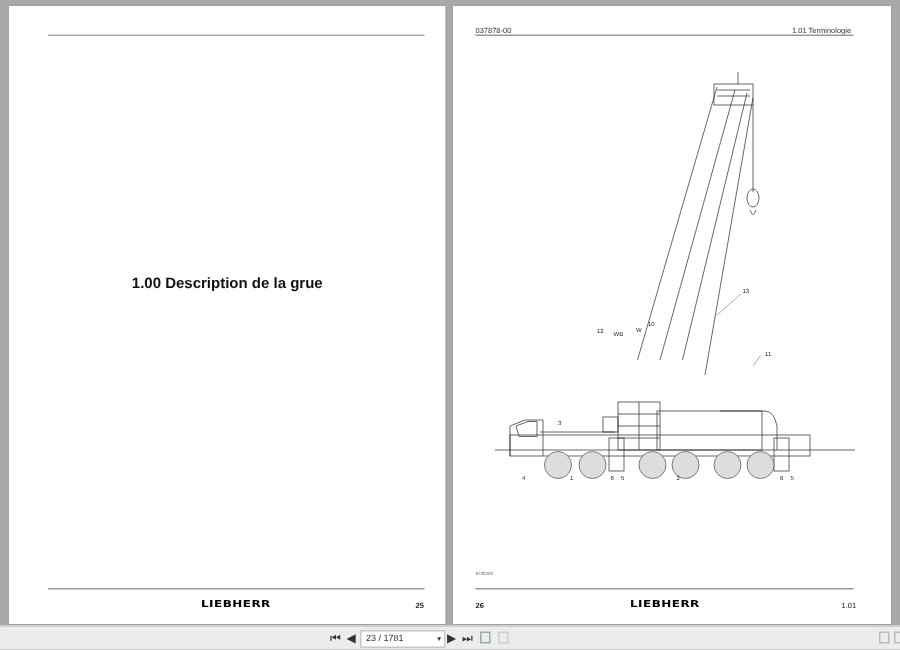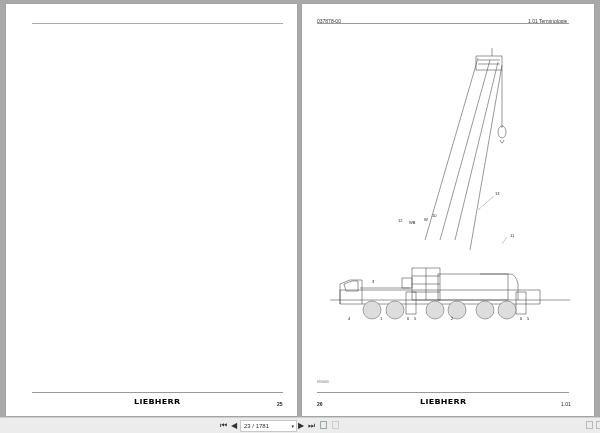--- a/index.html
+++ b/index.html
@@ -18,20 +18,21 @@
   .page-field .dd{position:absolute;right:2px;top:0;font-size:5px;}
   .tb-icon{position:absolute;top:3px;width:7px;height:8px;border:1px solid #9aa;box-sizing:border-box;}
   .diagram{position:absolute;left:330px;top:40px;width:240px;height:280px;}
   .callout{font-size:4px;fill:#222;font-family:"Liberation Sans",sans-serif;}
 </style>
 </head>
 <body>
 
 <div class="page" id="page-left">
   <div class="hdr-line" style="left:26px;top:19px;width:251px;background:#aaa;"></div>
+  <div class="title">1.00 Description de la grue</div>
   <div class="hdr-line" style="left:26px;top:388px;width:251px;"></div>
   <div class="logo" style="left:128px;top:394px;">LIEBHERR</div>
   <div class="pgnum" style="left:271px;top:397px;">25</div>
 </div>
 
 <div class="page" id="page-right">
   <div class="hdr-text" style="left:15px;top:14px;">037878-00</div>
   <div class="hdr-text" style="left:226px;top:14px;">1.01 Terminologie</div>
   <div class="hdr-line" style="left:15px;top:19px;width:252px;"></div>
   <div class="hdr-text" style="left:15px;top:376px;font-size:3px;color:#666;">97/00/00</div>

